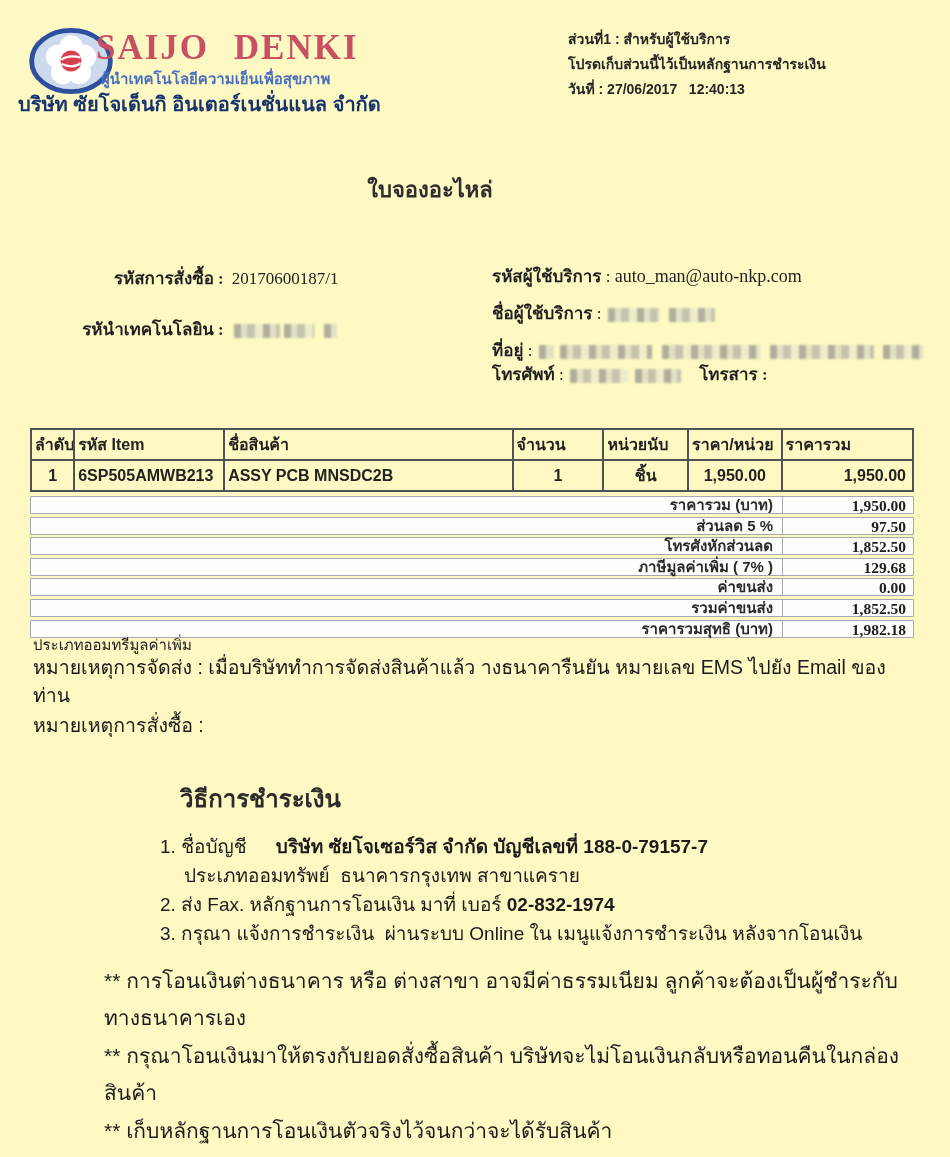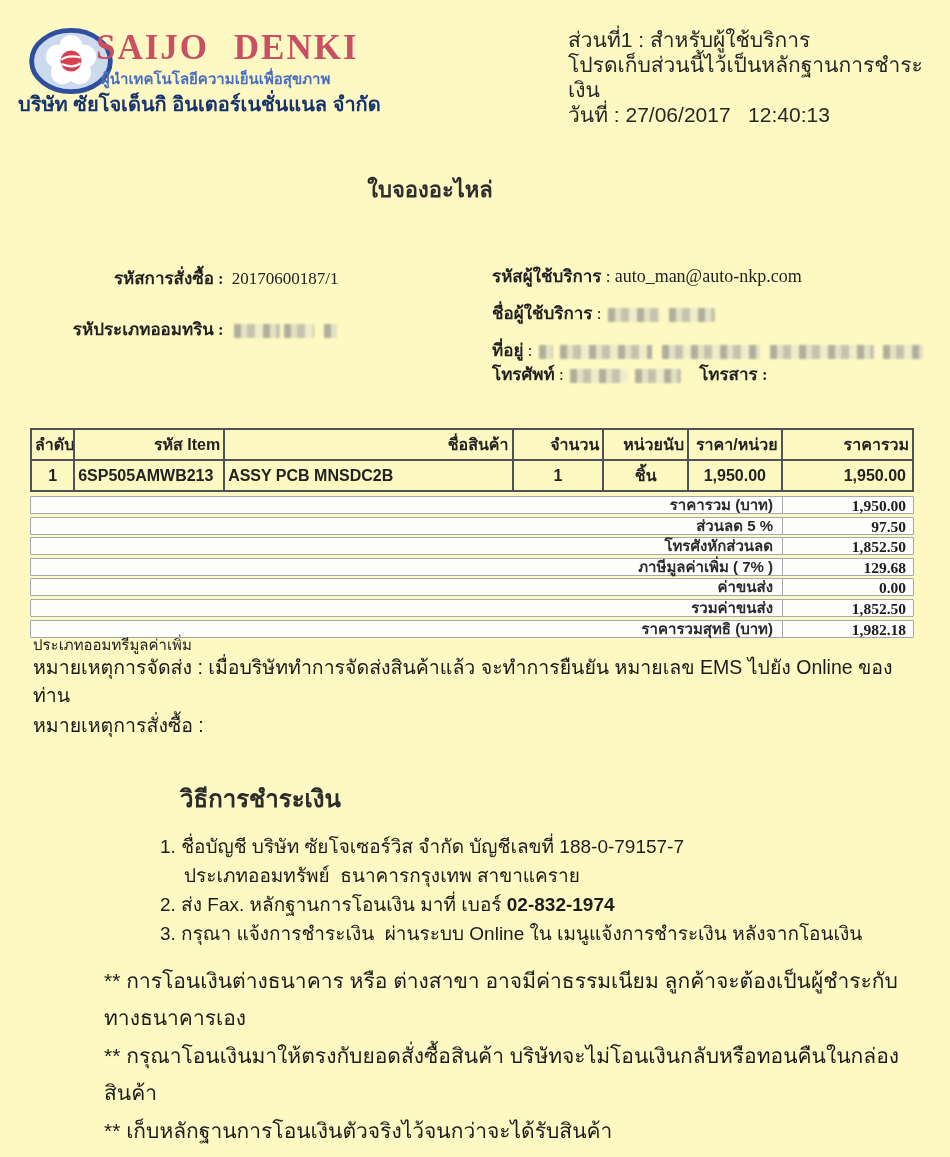--- a/index.html
+++ b/index.html
@@ -20,21 +20,21 @@
   .tagline {
     position:absolute; left:101px; top:67px;
     font-size:15px; color:#4a6fc1; font-weight:600;
   }
   .company {
     position:absolute; left:18px; top:88px;
     font-size:20px; font-weight:700; color:#16336e;
   }
   .header-right {
     position:absolute; left:568px; top:27px;
-    font-size:21px; font-weight:400; color:#262626; line-height:25px;
+    font-size:14px; font-weight:700; color:#262626; line-height:25px;
   }
 
   
   .doc-title {
     position:absolute; left:0; top:172px; width:860px; text-align:center;
     font-size:22px; font-weight:700; color:#2e2e2e;
   }
 
   
   .info { position:absolute; left:0; top:262px; width:950px;
@@ -57,21 +57,21 @@
       rgba(152,152,156,.55) 13px 21px, rgba(214,214,216,.35) 21px 29px);
   }
 
   
   .tbl { position:absolute; left:30px; top:428px; width:884px; font-size:16px; }
   table.items { width:100%; border-collapse:collapse; table-layout:fixed; }
   table.items td {
     border:2px solid #4f5358; font-weight:700; color:#222;
     padding:2px 3px; overflow:hidden; white-space:nowrap;
   }
-  tr.head td { text-align:right; height:31px; font-size:16px; }
+  tr.head td { text-align:left; height:31px; font-size:16px; }
   tr.item td { height:25px; }
   .c-center { text-align:center; }
   .c-left   { text-align:left; }
   .c-right  { text-align:right; padding-right:6px !important; }
 
   .summary { margin-top:4px; }
   .sum-row {
     display:flex; height:18px; margin-top:2.6px; align-items:center;
     border:1px solid #a3a9b0; border-radius:1px; background:#fdfdfc;
   }
@@ -133,21 +133,21 @@
   <div class="doc-title">ใบจองอะไหล่</div>
 
   <div class="info">
     <div class="info-left">
       <div class="row">
         <span class="lbl">รหัสการสั่งซื้อ</span>
           <span class="colon">:</span>
         <span class="pre">20170600187/1</span>
       </div>
       <div class="row">
-        <span class="lbl">รหัประเภทออมทริน</span>
+        <span class="lbl">รหันำเทคโนโลยิน</span>
           <span class="colon">:</span>
         <span><span class="redact" style="width:46px"></span><span class="redact" style="width:30px"></span><span class="redact" style="width:13px; margin-left:8px"></span></span>
       </div>
     </div>
 
     <div class="info-right">
       <div class="row">
         <span class="lbl">รหัสผู้ใช้บริการ</span><span> : </span><span class="pre" style="font-size:18px">auto_man@auto-nkp.com</span>
       </div>
       <div class="row">
@@ -225,27 +225,27 @@
         <span class="sum-value">1,852.50</span>
       </div>
       <div class="sum-row">
         <span class="sum-label">ราคารวมสุทธิ (บาท)</span>
         <span class="sum-value">1,982.18</span>
       </div>
     </div>
   </div>
 
   <div class="note-vat pre">ประเภทออมทรีมูลค่าเพิ่ม</div>
-  <div class="note-shipping pre">หมายเหตุการจัดส่ง : เมื่อบริษัททำการจัดส่งสินค้าแล้ว จะทำการยืนยัน หมายเลข EMS ไปยัง Online ของท่าน</div>
+  <div class="note-shipping pre">หมายเหตุการจัดส่ง : เมื่อบริษัททำการจัดส่งสินค้าแล้ว างธนาคารืนยัน หมายเลข EMS ไปยัง Email ของท่าน</div>
   <div class="note-order pre">หมายเหตุการสั่งซื้อ :</div>
 
   <div class="pay-heading">วิธีการชำระเงิน</div>
 
   <div class="pay-list">
-    <div class="pre"><span>1. </span><span>ชื่อบัญชี </span><span style="font-weight: 400;">บริษัท ซัยโจเซอร์วิส จำกัด บัญชีเลขที่ 188-0-79157-7</span></div>
+    <div class="pre"><span>1. </span><span>ชื่อบัญชี </span><span style="font-weight: 700; margin-left: 24px;">บริษัท ซัยโจเซอร์วิส จำกัด บัญชีเลขที่ 188-0-79157-7</span></div>
     <div class="pre indent"><span>ประเภทออมทรัพย์  ธนาคารกรุงเทพ สาขาแคราย</span></div>
     <div class="pre"><span>2. ส่ง Fax. หลักฐานการโอนเงิน มาที่ เบอร์ </span><span style="font-weight: 700;">02-832-1974</span></div>
     <div class="pre"><span>3. กรุณา แจ้งการชำระเงิน  ผ่านระบบ Online ใน เมนูแจ้งการชำระเงิน หลังจากโอนเงิน</span></div>
   </div>
 
   <div class="pay-warnings">
     <div class="warn pre">** การโอนเงินต่างธนาคาร หรือ ต่างสาขา อาจมีค่าธรรมเนียม ลูกค้าจะต้องเป็นผู้ชำระกับทางธนาคารเอง</div>
     <div class="warn pre">** กรุณาโอนเงินมาให้ตรงกับยอดสั่งซื้อสินค้า บริษัทจะไม่โอนเงินกลับหรือทอนคืนในกล่องสินค้า</div>
     <div class="warn pre">** เก็บหลักฐานการโอนเงินตัวจริงไว้จนกว่าจะได้รับสินค้า</div>
   </div>

